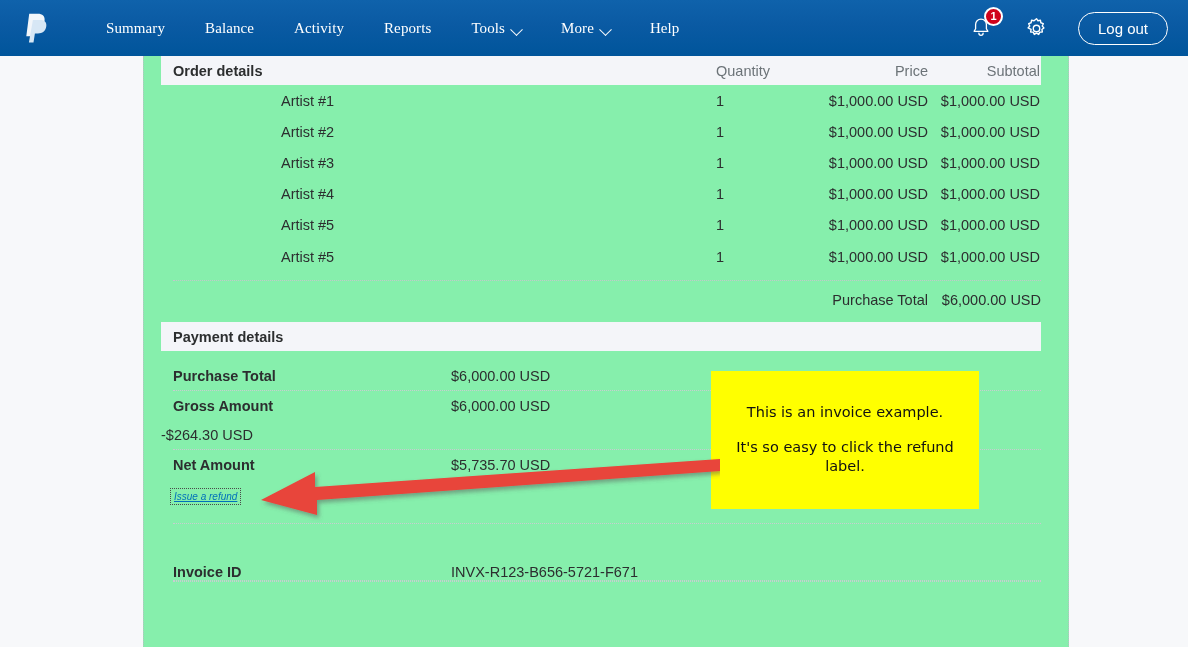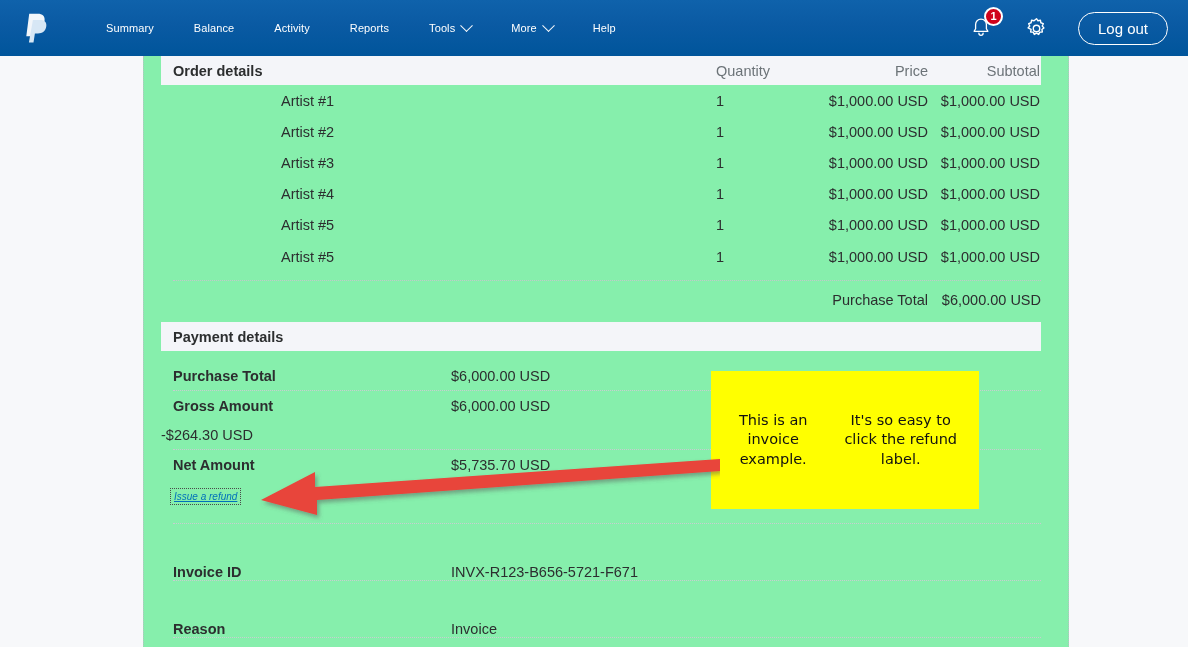--- a/index.html
+++ b/index.html
@@ -40,29 +40,30 @@
 
   .nav-links {
     display: flex;
     align-items: center;
     margin-left: 28px;
     gap: 0px;
   }
 
   .nav-link {
     color: #ffffff;
-    font-size: 11px;
+    font-size: 15px;
     letter-spacing: 0.1px;
     padding: 6px 20px;
     text-decoration: none;
     white-space: nowrap;
     display: flex;
-    align-items: center;
+    align-items: flex-end;
     gap: 7px;
     cursor: pointer;
+    font-family: Liberation Serif, serif;
   }
 
   .chev {
     display: inline-block;
     width: 9px;
     height: 9px;
     border-right: 1.4px solid #ffffff;
     border-bottom: 1.4px solid #ffffff;
     transform: rotate(45deg) translate(-2px,-2px);
     opacity: .95;
@@ -255,21 +256,21 @@
   
   #yellow-note {
     position: absolute;
     left: 711px;
     top: 371px;
     width: 268px;
     height: 138px;
     background: #ffff00;
     z-index: 40;
     display: flex;
-    flex-direction: row;
+    flex-direction: column;
     align-items: center;
     justify-content: center;
     gap: 15px;
     padding: 10px 14px;
   }
 
   .note-line {
     font-family: "DejaVu Sans", sans-serif;
     font-size: 14.5px;
     color: #111111;
@@ -456,24 +457,20 @@
   <div class="inner" style="top:467px;">
     <div class="dot-sep"></div>
 
     <div class="info-row">
       <span class="info-label">Invoice ID</span>
       <span class="info-value">INVX-R123-B656-5721-F671</span>
     </div>
 
     <div class="dot-sep"></div>
 
-    <div class="info-row">
-      <span class="info-label">Reason</span>
-      <span class="info-value">Invoice</span>
-    </div>
 
     <div class="dot-sep"></div>
   </div>
 </div>
 
 <svg id="red-arrow" viewBox="0 0 465 70">
   <defs>
     <filter id="sh" x="-20%" y="-20%" width="150%" height="160%">
       <feDropShadow dx="2" dy="3" stdDeviation="2.2" flood-color="#555555" flood-opacity="0.5"></feDropShadow>
     </filter>

